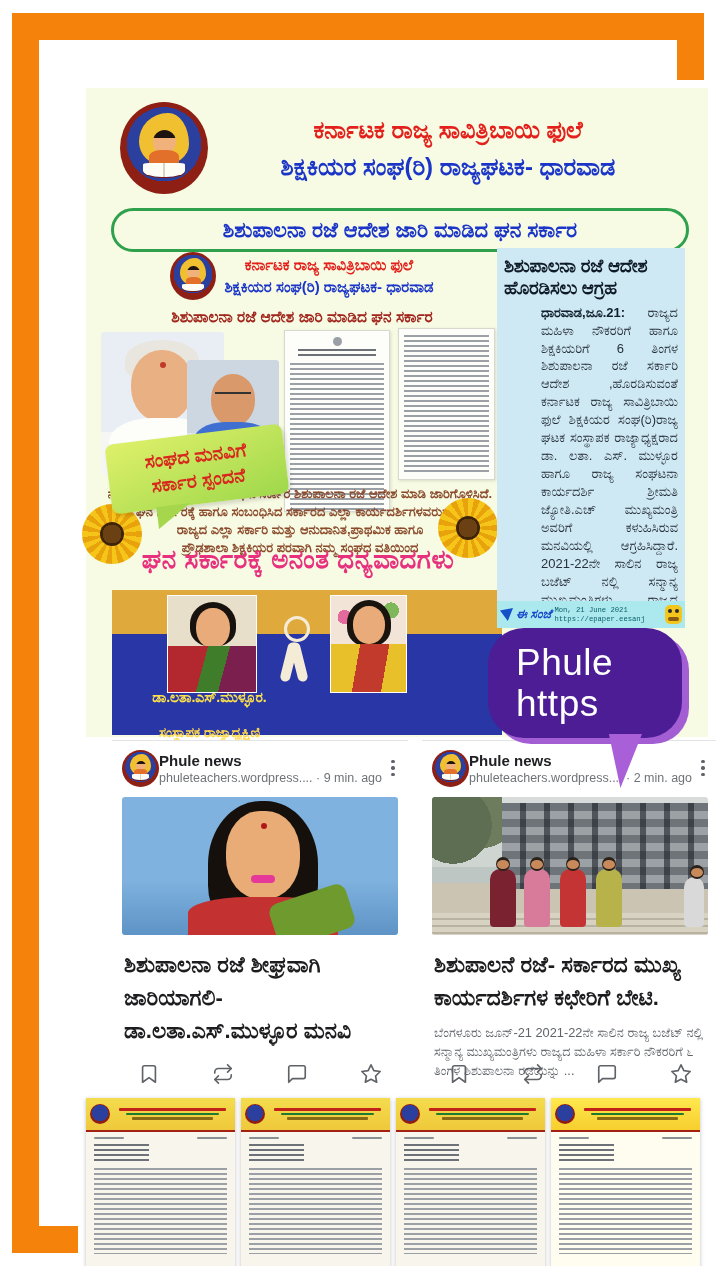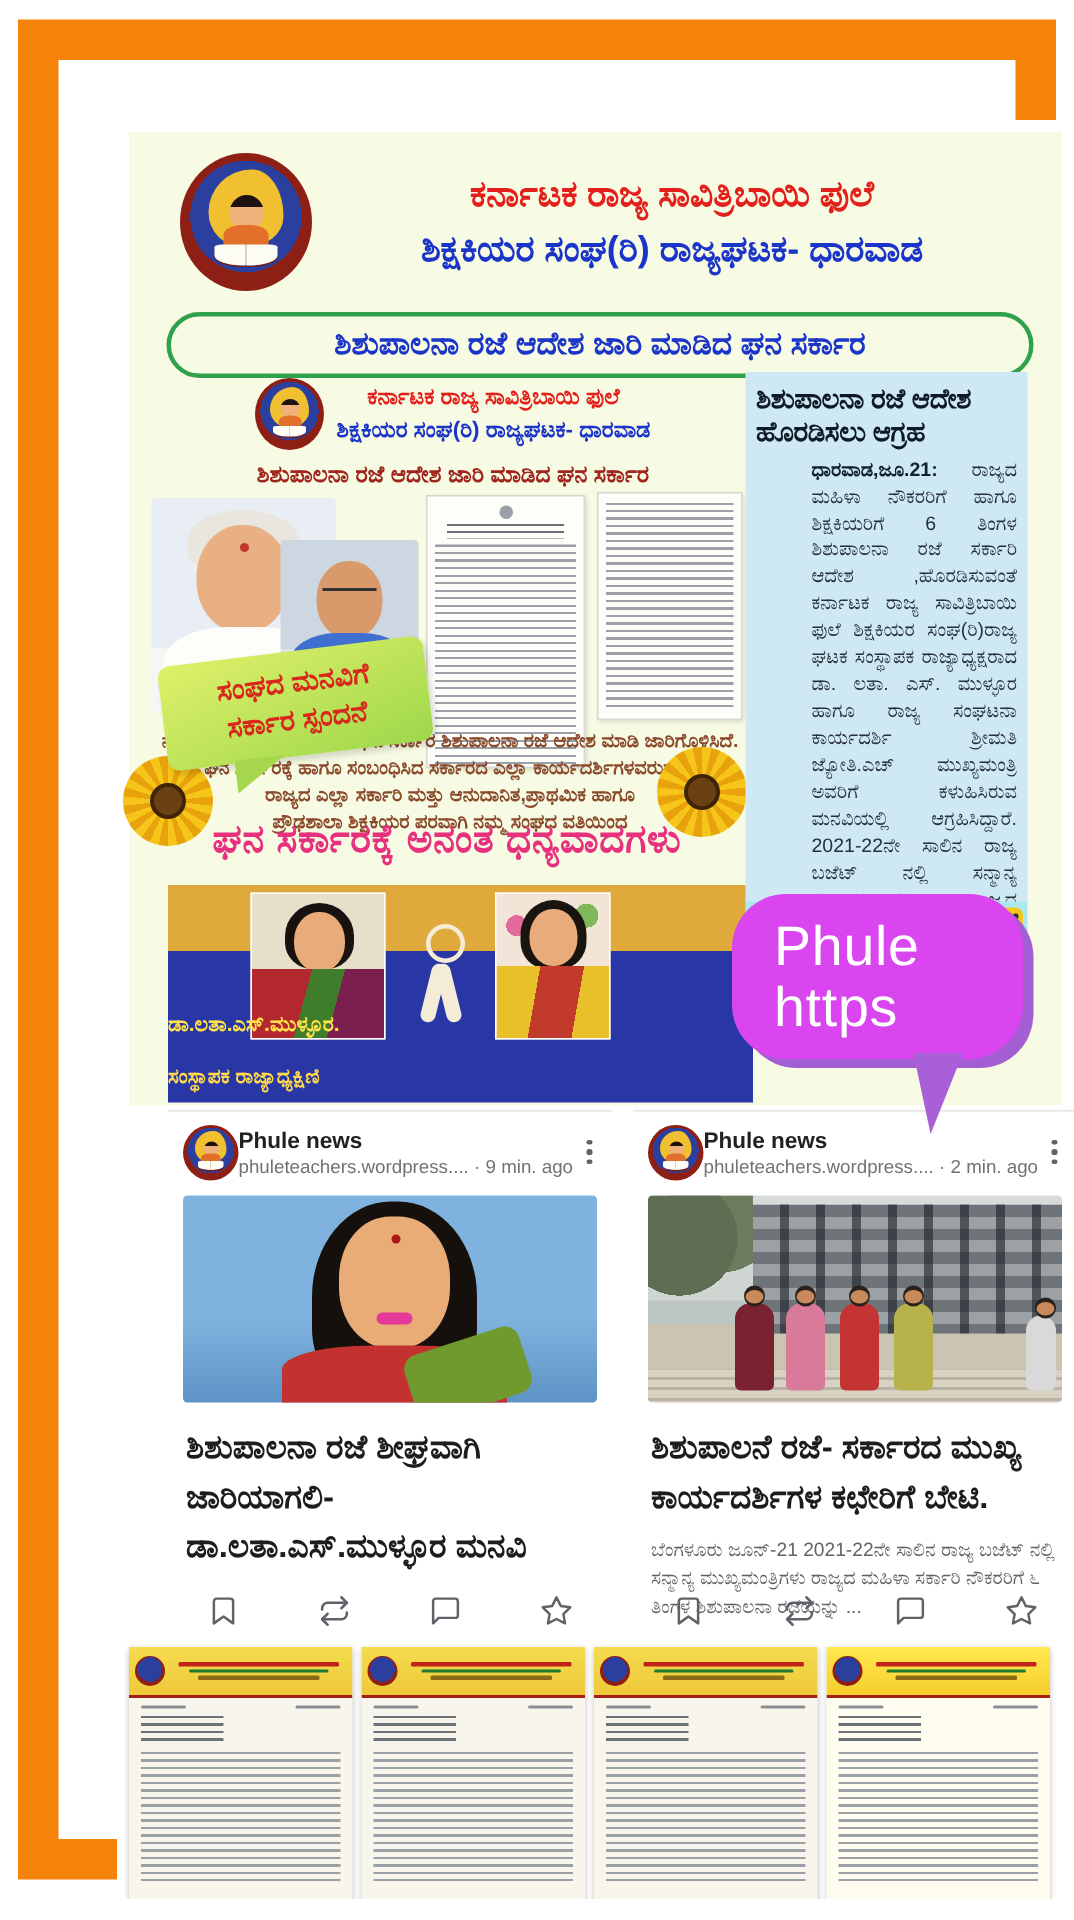--- a/index.html
+++ b/index.html
@@ -70,41 +70,41 @@
   .pw1 .sariw{position:absolute;left:0;top:50px;width:100%;height:46px;background:linear-gradient(105deg,#b3272e 0 40%,#3f7d2a 40% 62%,#7a1f4e 62%);}
   .pw2{left:218px;top:5px;width:75px;height:96px;background:radial-gradient(circle at 18% 22%,#e46a9e 0 7px,transparent 7px),radial-gradient(circle at 80% 15%,#7fb85a 0 8px,transparent 8px),radial-gradient(circle at 10% 60%,#7fb85a 0 6px,transparent 6px),#f3e4d8;}
   .pw2 .hairw{position:absolute;left:16px;top:4px;width:44px;height:46px;background:#1a140f;border-radius:50% 50% 40% 40%;}
   .pw2 .facew{position:absolute;left:22px;top:10px;width:32px;height:38px;background:#e8ab79;border-radius:48%;}
   .pw2 .sariw{position:absolute;left:0;top:48px;width:100%;height:48px;background:linear-gradient(100deg,#e7c02a 0 35%,#c23a2c 35% 70%,#e7c02a 70%);}
   .namaste{position:absolute;left:160px;top:26px;width:44px;height:74px;}
   .namaste .head{position:absolute;left:12px;top:0;width:20px;height:20px;border:3px solid #f5ecd8;border-radius:50%;}
   .namaste .handL,.namaste .handR{position:absolute;top:26px;width:10px;height:40px;background:#f5ecd8;border-radius:6px;}
   .namaste .handL{left:12px;transform:rotate(14deg);}
   .namaste .handR{left:22px;transform:rotate(-14deg);}
-  .cap{position:absolute;top:84px;width:195px;text-align:left;}
+  .cap{position:absolute;top:99px;width:195px;text-align:center;}
   .cap .nm{color:#FFE24A;font-size:14px;font-weight:bold;}
   .cap .rl{color:#FFD94A;font-size:13.5px;font-weight:bold;margin-top:19px;}
   .cap1{left:0;}
   .cap2{left:195px;}
 
   
   .article{position:absolute;left:411px;top:160px;width:188px;height:380px;background:#CFE9F4;box-sizing:border-box;padding:7px 7px 30px;overflow:hidden;}
   .art-h{color:#0E1B26;font-size:18.5px;font-weight:800;line-height:1.18;letter-spacing:-.3px;}
   .art-body{margin-top:5px;font-size:13px;line-height:1.38;color:#27313A;text-align:justify;margin-left:37px;}
   .art-body b{color:#10202c;}
   .art-footer{position:absolute;left:0;bottom:0;width:100%;height:27px;background:#ACE9EF;display:flex;align-items:center;gap:3px;padding:0 3px;box-sizing:border-box;}
   .ees-glyph{width:13px;height:13px;background:#1450c8;clip-path:polygon(0 20%,100% 0,60% 100%);flex:none;}
   .ees-name{color:#1446C8;font-size:12.5px;font-weight:bold;font-style:italic;white-space:nowrap;}
   .ees-meta{font-family:"Liberation Mono","DejaVu Sans Mono",monospace;font-size:7.2px;color:#0A5F66;line-height:1.25;white-space:nowrap;}
   .owl{width:17px;height:19px;background:#f2c61c;border-radius:5px;position:relative;flex:none;margin-left:auto;}
   .owl:before{content:"";position:absolute;left:3px;top:4px;width:4px;height:4px;border-radius:50%;background:#2b2b2b;box-shadow:7px 0 0 #2b2b2b;}
   .owl:after{content:"";position:absolute;left:3px;bottom:3px;width:11px;height:4px;background:#8a5a10;border-radius:2px;}
 
   
-  .bubble{position:absolute;left:410px;top:516px;width:194px;height:110px;background:#d946ef;border-radius:36px;box-shadow:7px 6px 0 #A35ED4;z-index:6;display:flex;flex-direction:column;justify-content:center;padding-left:28px;box-sizing:border-box;}
+  .bubble{position:absolute;left:410px;top:548px;width:194px;height:110px;background:#4c1d95;border-radius:36px;box-shadow:7px 6px 0 #A35ED4;z-index:6;display:flex;flex-direction:column;justify-content:center;padding-left:28px;box-sizing:border-box;}
   .bubble div{color:#fff;font-size:37px;line-height:1.12;font-weight:500;letter-spacing:.5px;}
   .bubble:after{content:"";position:absolute;left:118px;bottom:-50px;width:36px;height:54px;background:#A95FD8;clip-path:polygon(8% 0,100% 0,40% 100%);}
 
   
   .card{position:absolute;top:660px;width:296px;height:356px;background:#fff;border-top:1px solid #E4E4E4;}
   .card1{left:34px;}
   .card2{left:344px;}
   .card-head{display:flex;align-items:center;height:54px;padding:0 4px 0 10px;}
   .avatar{width:37px;height:37px;}
   .ch-text{flex:1;min-width:0;}

